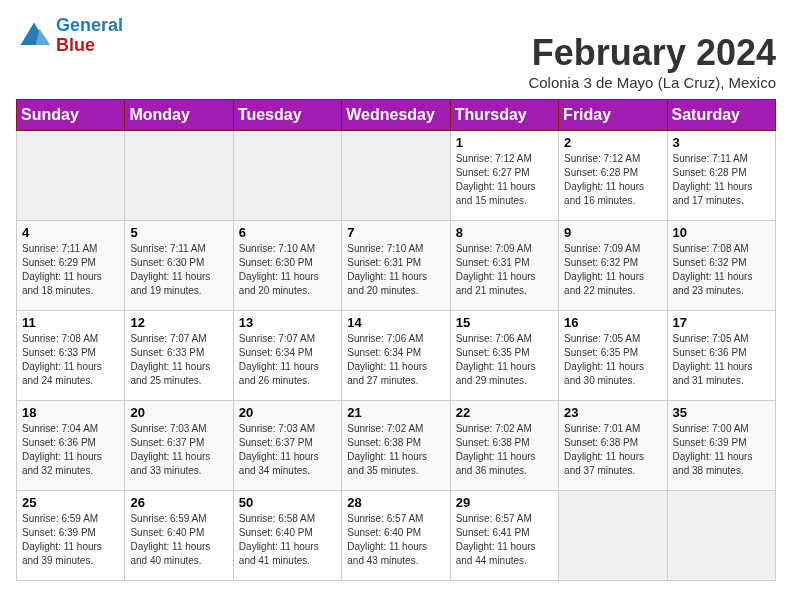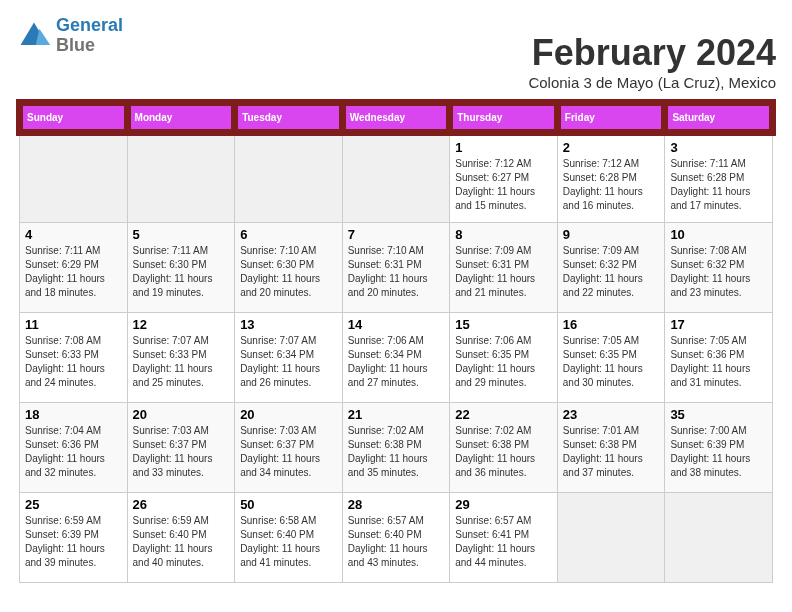--- a/index.html
+++ b/index.html
@@ -48,27 +48,27 @@
       font-size: 15px;
       font-weight: normal;
       color: #333;
     }
     table {
       width: 100%;
       border-collapse: collapse;
       font-size: 11px;
     }
     thead tr th {
-      background: #d946ef;
+      background: #a21caf;
       color: #fff;
       padding: 6px 4px;
       text-align: left;
-      font-size: 10px;
-      font-weight: bold;
-      border: 7px solid #7f1d1d;
+      font-size: 16px;
+      font-weight: bold;
+      border: 1px solid #7f1d1d;
     }
     tbody tr td {
       border: 1px solid #ccc;
       vertical-align: top;
       padding: 4px 5px;
       width: calc(100% / 7);
       min-height: 80px;
       height: 90px;
     }
     .day-number {
@@ -93,21 +93,21 @@
 <body>
 
 <div class="header-section">
   <div class="logo">
     <svg class="logo-icon" viewBox="0 0 40 40">
       <polygon points="20,5 35,30 5,30" fill="#2a7ab5"></polygon>
       <polygon points="26,12 38,30 22,30" fill="#5baade"></polygon>
     </svg>
     <div class="logo-text">
       <div><span>General</span></div>
-      <div><span style="color:#737373;">Blue</span></div>
+      <div><span style="color:#b91c1c;">Blue</span></div>
     </div>
   </div>
   <div class="title-block">
     <div class="month-title">February 2024</div>
     <div class="subtitle">Colonia 3 de Mayo (La Cruz), Mexico</div>
   </div>
 </div>
 
 <table>
   <thead>

